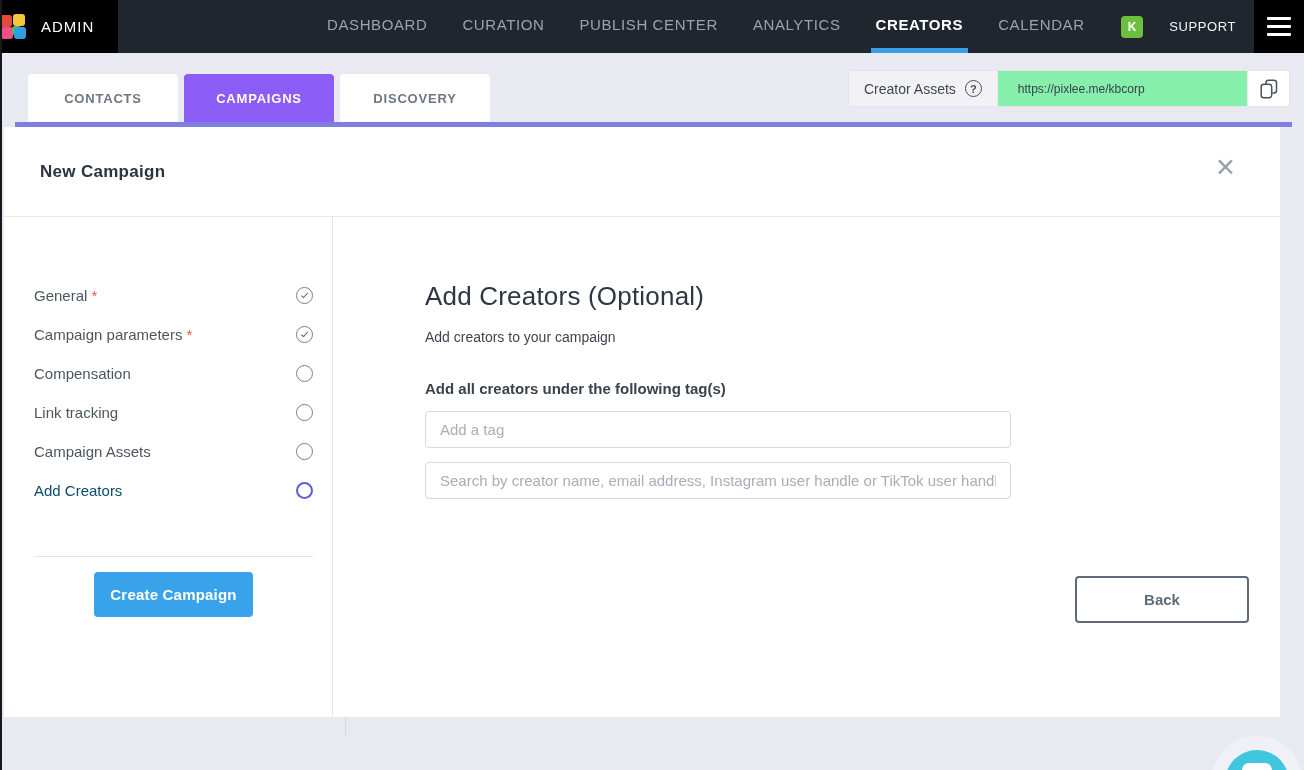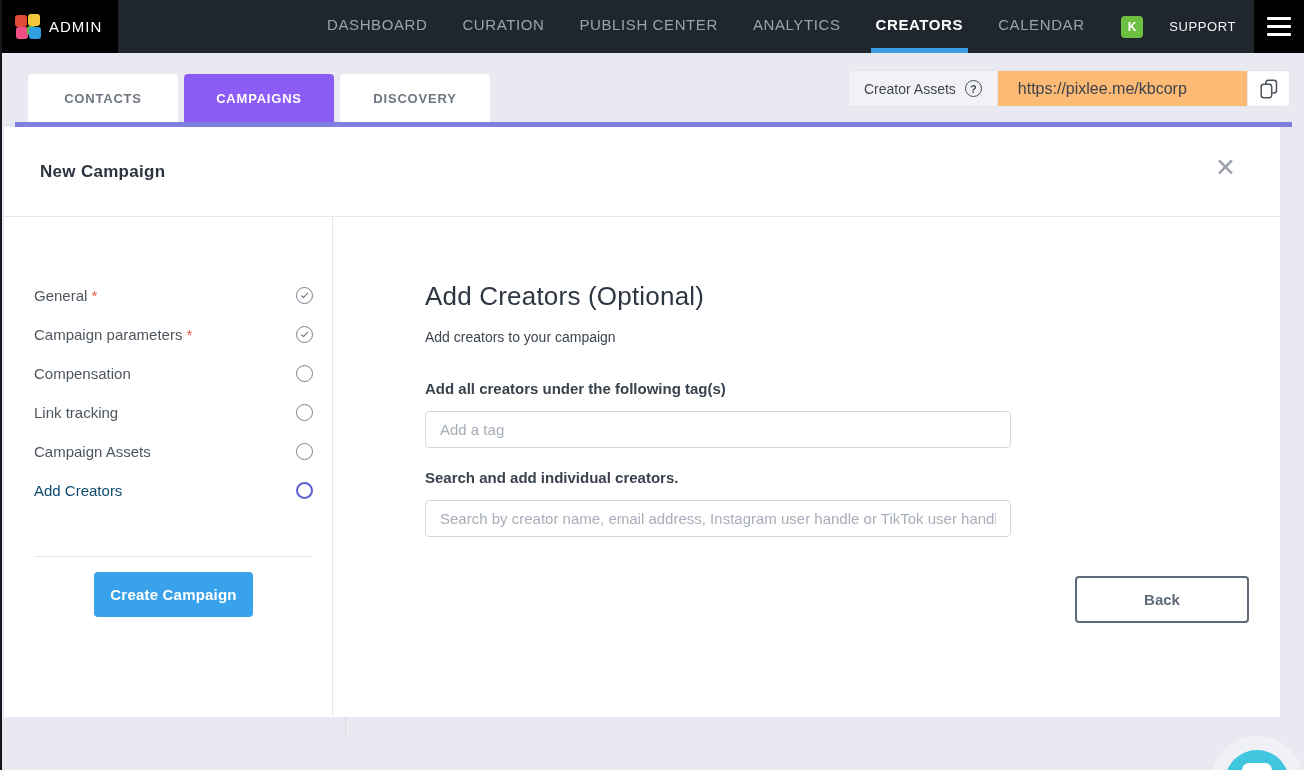--- a/index.html
+++ b/index.html
@@ -7,21 +7,21 @@
   body {
     position:relative; overflow:hidden;
     background:#e9e9f2;
     font-family:"Liberation Sans", sans-serif;
     color:#3d4650;
   }
   .left-edge { position:absolute; left:0; top:0; width:2px; height:770px; background:#15181d; z-index:50; }
 
   
   .navbar { position:absolute; top:0; left:0; width:1304px; height:53px; background:#20262e; display:flex; align-items:stretch; z-index:10; }
-  .brand { width:118px; background:#000; display:flex; align-items:center; gap:8px; padding-left:15px; flex:0 0 auto; }
+  .brand { width:118px; background:#000; display:flex; align-items:center; gap:15px; flex:0 0 auto; }
   .logo { width:26px; height:26px; position:relative; flex:0 0 auto; }
   .logo i { position:absolute; width:12px; height:12px; border-radius:3px; display:block; }
   .logo .p1 { left:0; top:1px;  background:#e14b38; }
   .logo .p2 { left:13px; top:0; background:#f3c73c; }
   .logo .p3 { left:1px; top:13px; background:#ef4f86; }
   .logo .p5 { left:12px; top:12px; background:#62bd45; width:9px; height:9px; }
   .logo .p4 { left:14px; top:13px; background:#2f9fe0; }
   .brand-name { color:#fff; font-size:15px; letter-spacing:1px; font-weight:400; }
   .nav-items { position:absolute; left:322px; top:0; height:53px; display:flex; gap:25px; }
   .nav-item { display:flex; align-items:center; height:53px; font-size:15px; letter-spacing:.6px; color:#9aa3ae; cursor:pointer; border-bottom:5px solid transparent; padding:0 5px; font-weight:400; }
@@ -32,21 +32,21 @@
   .burger { width:50px; height:53px; margin-left:18px; background:#000; display:flex; flex-direction:column; align-items:center; justify-content:center; gap:5px; cursor:pointer; }
   .burger i { display:block; width:24px; height:3px; background:#fff; border-radius:1px; }
 
   
   .tabs { position:absolute; left:12px; top:74px; display:flex; gap:6px; z-index:5;margin-left:16px; }
   .tab { width:150px; height:48px; background:#fff; border-radius:4px 4px 0 0; display:flex; align-items:center; justify-content:center; font-size:13px; font-weight:700; letter-spacing:.8px; color:#6e7682; cursor:pointer; }
   .tab.active { background:#8b5cf6; color:#fff; }
   .portal { position:absolute; left:848px; top:70px; width:442px; height:37px; display:flex; align-items:stretch; border:1px solid #e3e3ea; border-radius:3px; background:#fff; overflow:hidden; z-index:5; }
   .portal-label { background:#f2f2f6; display:flex; align-items:center; gap:9px; padding:0 15px; font-size:14px; color:#3f4750; flex:0 0 auto; }
   .help-icon { width:17px; height:17px; border-radius:50%; border:1px solid #464e58; color:#464e58; font-size:11px; font-weight:700; display:flex; align-items:center; justify-content:center; cursor:pointer; }
-  .portal-url { flex:1; display:flex; align-items:center; padding-left:20px; font-size:16px; color:#3a424c; border-left:1px solid #e8e8ee; background:#fdba74; }
+  .portal-url { flex:1; display:flex; align-items:center; padding-left:20px; font-size:12px; color:#3a424c; border-left:1px solid #e8e8ee; background:#86efac; }
   .copy-btn { width:42px; display:flex; align-items:center; justify-content:center; border-left:1px solid #e8e8ee; cursor:pointer; background:#fff; }
 
   .purple-bar { position:absolute; left:15px; top:122px; width:1277px; height:5px; background:#7f7fe2; }
 
   
   .modal { position:absolute; left:4px; top:127px; width:1276px; height:590px; background:#fff; }
   .modal-header { height:90px; display:flex; align-items:center; padding-left:36px; border-bottom:1px solid #e8e8ec; position:relative; }
   .modal-title { font-size:17px; color:#2c343f; letter-spacing:.3px; }
   .close-btn { position:absolute; right:44px; top:28px; font-size:25px; font-weight:400; color:#99a0ab; cursor:pointer; line-height:1; }
   .modal-body { display:flex; height:499px; }
@@ -177,21 +177,20 @@
           </div>
         </div>
       <hr class="steps-divider">
       <button class="create-btn">Create Campaign</button>
     </aside>
     <main class="content-panel">
       <h2 class="content-heading">Add Creators (Optional)</h2>
       <p class="content-sub">Add creators to your campaign</p>
       <p class="field-label">Add all creators under the following tag(s)</p>
       <input class="text-input" type="text" placeholder="Add a tag" style="">
-      <p class="field-label second">Search and add individual creators.</p>
       <input class="text-input" type="text" placeholder="Search by creator name, email address, Instagram user handle or TikTok user handle." style="">
       <button class="back-btn">Back</button>
     </main>
   </div>
 </section>
 
 <div class="divider-ext"></div>
 <div class="chat-halo"></div>
 <div class="chat-bubble">
   <div class="chat-icon"></div>

